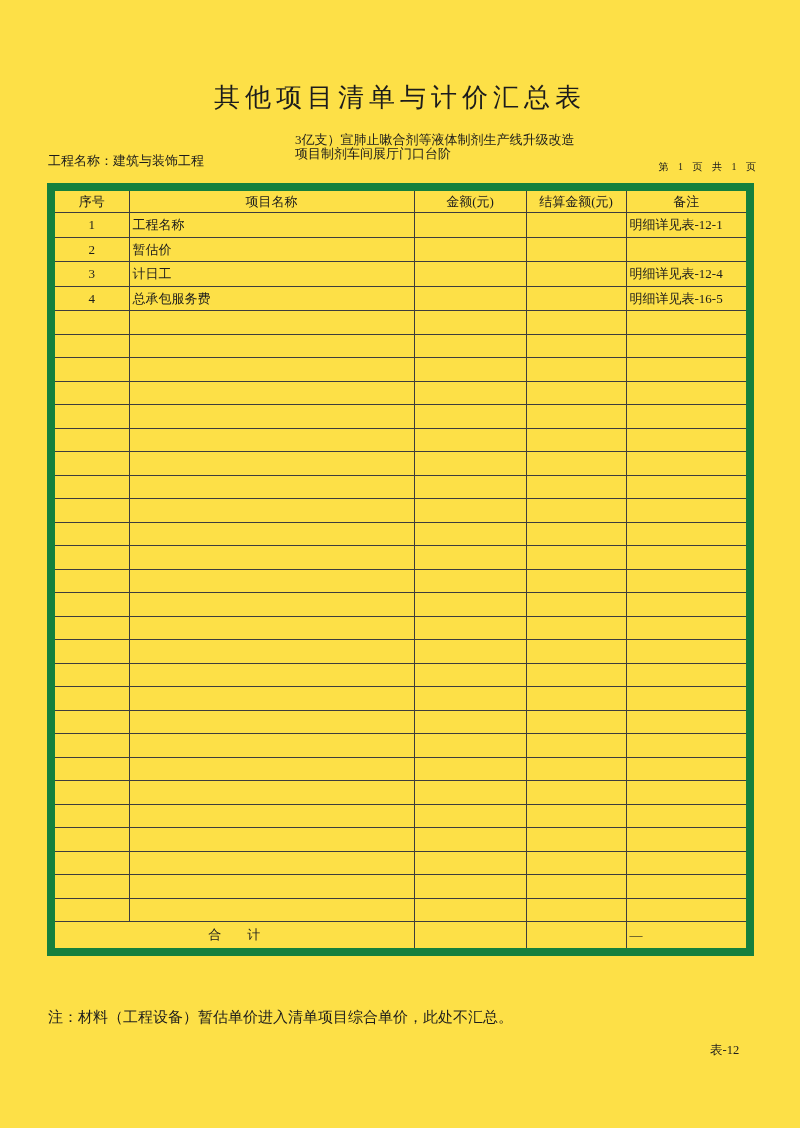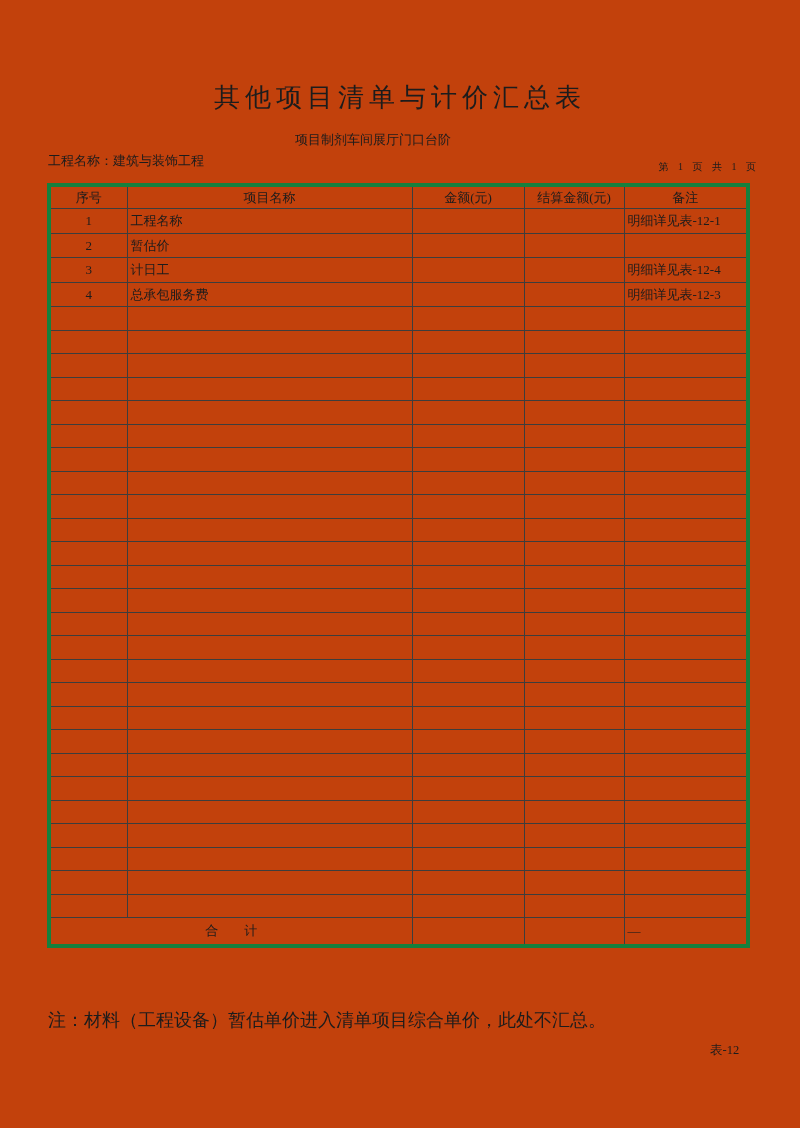--- a/index.html
+++ b/index.html
@@ -1,21 +1,21 @@
 <!DOCTYPE html>
 <html><head>
 <meta charset="utf-8">
 <style>
   * { margin: 0; padding: 0; box-sizing: border-box; }
   html, body { background: #ffffff; }
   .page {
     position: relative;
     width: 800px;
     height: 1128px;
-    background: #c2410c;
+    background: #fde047;
     font-family: "Liberation Serif", "DejaVu Serif", serif;
     color: #1c1c1c;
     overflow: hidden;
   }
   .doc-title {
     position: absolute;
     top: 80px;
     left: 0;
     width: 100%;
     text-align: center;
@@ -46,21 +46,21 @@
     word-spacing: 7px;
     white-space: nowrap;
   }
   table.summary {
     position: absolute;
     left: 47px;
     top: 183px;
     width: 699px;
     border-collapse: collapse;
     table-layout: fixed;
-    border: 4px solid #15803d;
+    border: 8px solid #15803d;
     font-size: 13px;
   }
   table.summary th, table.summary td {
     border: 1px solid #3d3d3d;
     height: 23.5px;
     padding: 0 3px;
     overflow: hidden;
     white-space: nowrap;
     font-weight: 400;
     line-height: 23.5px;
@@ -70,40 +70,41 @@
   td.c-name { text-align: left; padding-left: 5px; }
   td.c-amount { text-align: right; padding-right: 3px; }
   td.c-settlement { text-align: center; }
   td.c-remark { text-align: left; padding-left: 3px; }
   tr.total-row td { height: 26px; line-height: 26px; margin-top: 26px; }
   td.total-label { text-align: center; letter-spacing: 0; }
   .doc-note {
     position: absolute;
     left: 48px;
     top: 1008px;
-    font-size: 18px;
+    font-size: 15px;
     white-space: nowrap;
   }
   .footer-label {
     position: absolute;
     left: 710px;
     top: 1042px;
     font-size: 12.5px;
   }
 </style>
 </head>
 <body>
 
 <div class="page">
 
   <h1 class="doc-title">其他项目清单与计价汇总表</h1>
 
   <div class="project-name">工程名称：建筑与装饰工程</div>
 
   <div class="section-block">
+    <div>3亿支）宣肺止嗽合剂等液体制剂生产线升级改造</div>
     <div>项目制剂车间展厅门口台阶</div>
   </div>
 
   <div class="page-info">第 1 页 共 1 页</div>
 
   <table class="summary">
     <colgroup>
         <col style="width: 78px;">
         <col style="width: 285px;">
         <col style="width: 112px;">
@@ -139,21 +140,21 @@
           <td class="c-name">计日工</td>
           <td class="c-amount"></td>
           <td class="c-settlement"></td>
           <td class="c-remark">明细详见表-12-4</td>
         </tr>
         <tr>
           <td class="c-no">4</td>
           <td class="c-name">总承包服务费</td>
           <td class="c-amount"></td>
           <td class="c-settlement"></td>
-          <td class="c-remark">明细详见表-12-3</td>
+          <td class="c-remark">明细详见表-16-5</td>
         </tr>
         <tr>
           <td class="c-no"></td>
           <td class="c-name"></td>
           <td class="c-amount"></td>
           <td class="c-settlement"></td>
           <td class="c-remark"></td>
         </tr>
         <tr>
           <td class="c-no"></td>

